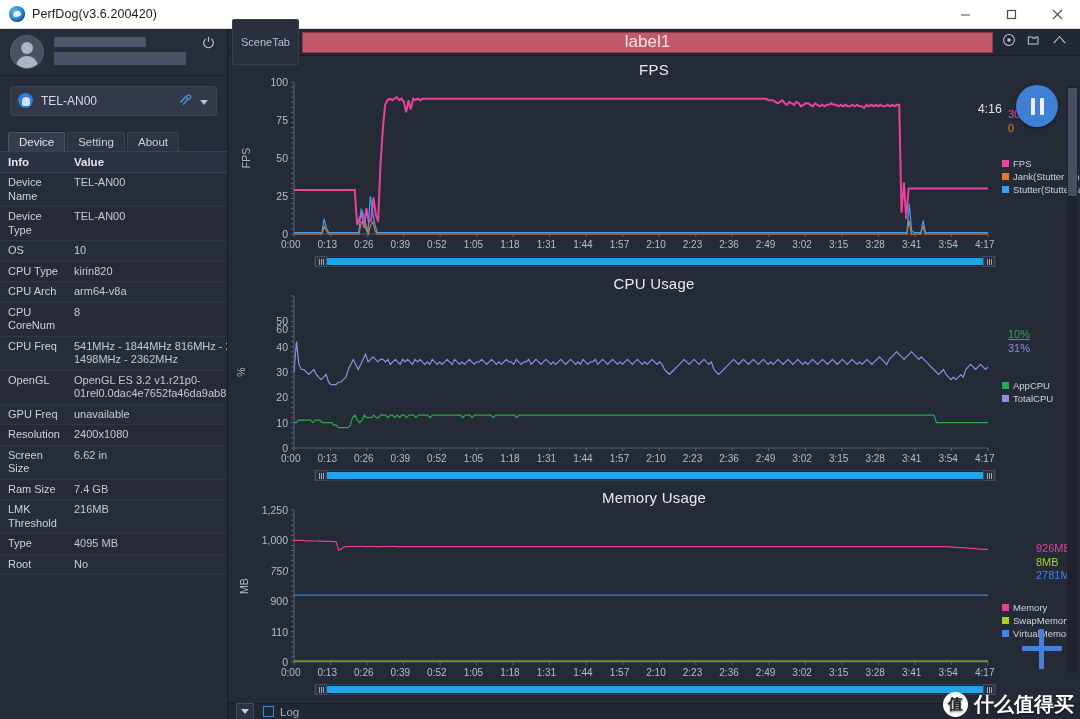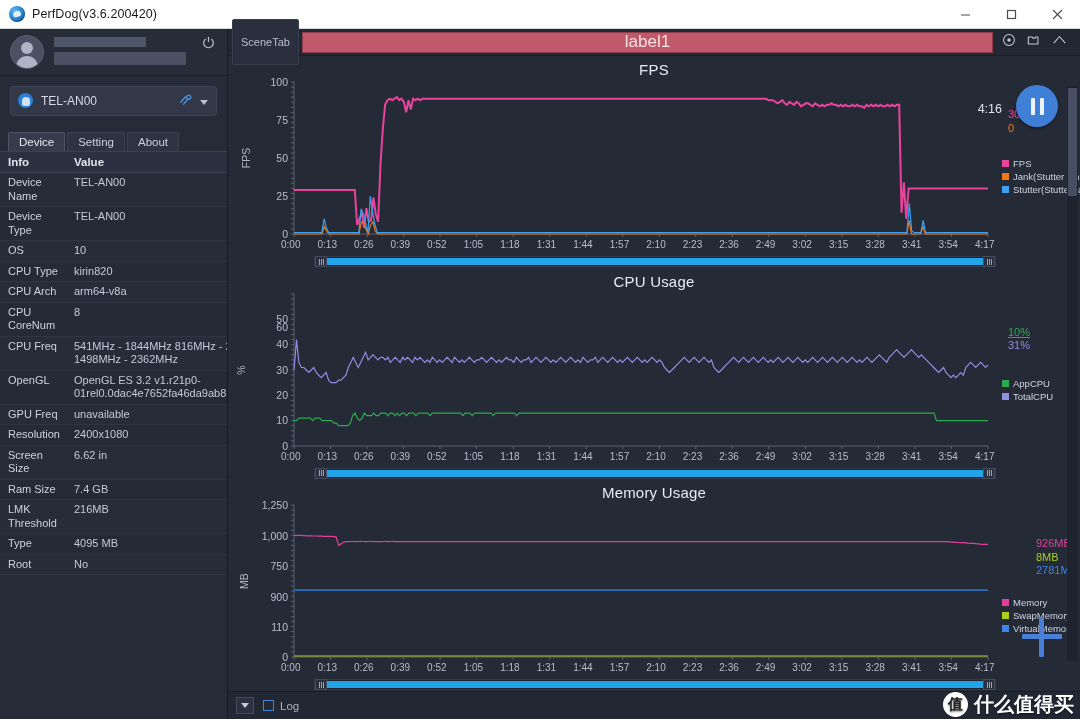--- a/index.html
+++ b/index.html
@@ -152,21 +152,21 @@
 
   .plus-btn { position: absolute; right: 18px; bottom: 34px; width: 40px; height: 40px; }
   .plus-btn:before, .plus-btn:after { content: ""; position: absolute; background: #4a7fd8; border-radius: 1px; }
   .plus-btn:before { left: 0; top: 17px; width: 40px; height: 5px; }
   .plus-btn:after  { top: 0; left: 17px; height: 40px; width: 5px; }
 
   .vscroll { position: absolute; right: 2px; top: 30px; bottom: 30px; width: 11px; background: #1e232e; }
   .vscroll .thumb { position: absolute; left: 1px; right: 1px; top: 2px; height: 108px; background: #474f63; border-radius: 1px; }
 
   .statusbar {
-    height: 28px; flex: none; background: #222734; border-top: 1px solid #1a1e29;
+    height: 16px; flex: none; background: #222734; border-top: 1px solid #1a1e29;
     display: flex; align-items: center; padding: 0 8px; gap: 9px;
   }
   .sb-drop {
     width: 18px; height: 17px; background: #2b3140; border: 1px solid #434b5e;
     display: flex; align-items: center; justify-content: center;
   }
   .sb-drop i { width: 0; height: 0; border-left: 4px solid transparent; border-right: 4px solid transparent; border-top: 5px solid #c4cad8; }
   .sb-check { display: flex; align-items: center; gap: 6px; font-size: 11.5px; color: #aab1c1; }
   .sb-box { width: 11px; height: 11px; border: 1px solid #3f86d4; background: #232834; }
 
@@ -599,21 +599,21 @@
               </div>
             </div>
           </div>
           <div class="chart-block" style="height: 214px;">
             <div class="chart-title">Memory Usage</div>
             <div class="axis-y-label" style="left: 8px; top: 96px;">MB</div>
             <div class="yticks" style="left: 22px; width: 38px; top: 26px; height: 152px;">
               <div class="ytick" style="top: 147px;">0</div>
               <div class="ytick" style="top: 116.6px;">110</div>
               <div class="ytick" style="top: 86.2px;">900</div>
-              <div class="ytick" style="top: 55.8px;">750</div>
+              <div class="ytick" style="top: 55.8px; font-style: italic;">750</div>
               <div class="ytick" style="top: 25.4px;">1,000</div>
               <div class="ytick" style="top: -5px;">1,250</div>
             </div>
             <svg class="series" width="1000" height="214">
               <path d="M66 26 L66 178 L760 178" stroke="#5a6173" fill="none" stroke-width="1"></path>
               <line x1="63" x2="66" y1="178" y2="178" stroke="#5a6173" stroke-width="1"></line>
               <line x1="63" x2="66" y1="172.93333333333334" y2="172.93333333333334" stroke="#5a6173" stroke-width="1"></line>
               <line x1="63" x2="66" y1="167.86666666666667" y2="167.86666666666667" stroke="#5a6173" stroke-width="1"></line>
               <line x1="63" x2="66" y1="162.8" y2="162.8" stroke="#5a6173" stroke-width="1"></line>
               <line x1="63" x2="66" y1="157.73333333333335" y2="157.73333333333335" stroke="#5a6173" stroke-width="1"></line>

